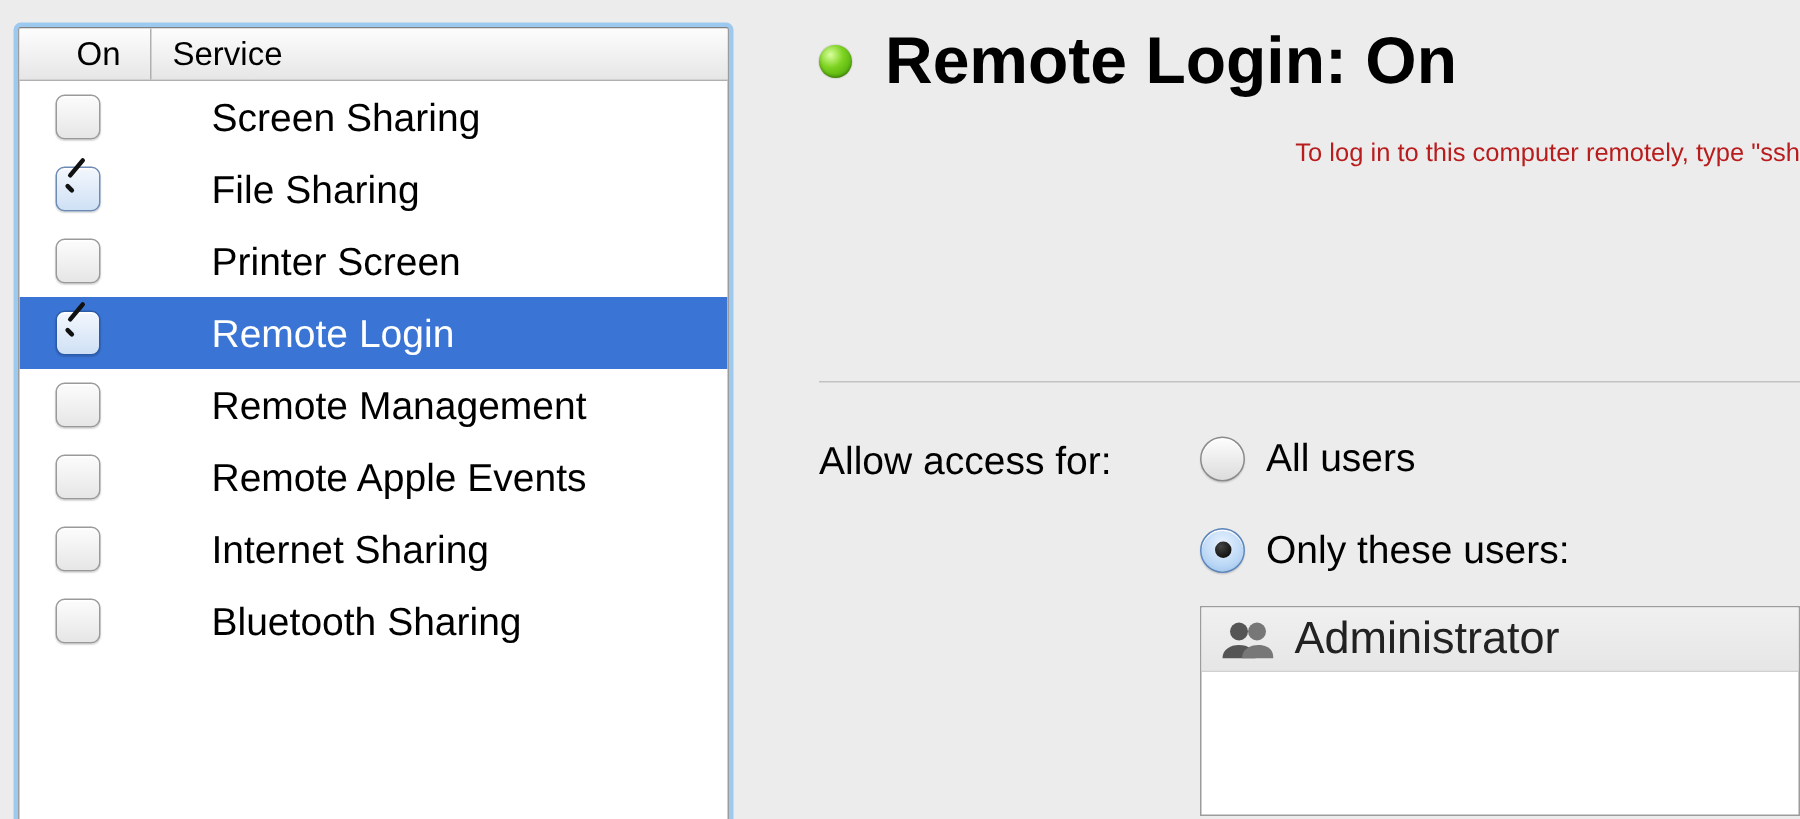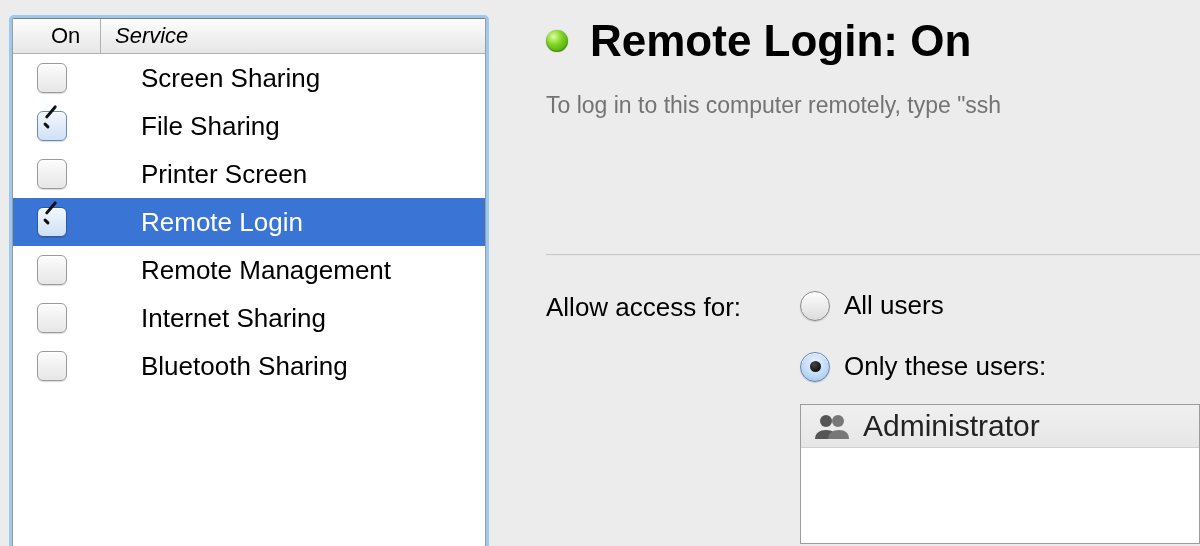--- a/index.html
+++ b/index.html
@@ -48,21 +48,20 @@
     border-right: 1px solid #b0b0b0;
     height: 100%;
     display: flex;
     align-items: center;
   }
   .th-svc {
     padding-left: 14px;
     height: 100%;
     display: flex;
     align-items: center;
-    font-style: italic;
   }
   .tbody {
     flex: 1;
     overflow: hidden;
   }
   .row {
     display: flex;
     align-items: center;
     height: 48px;
     padding-left: 24px;
@@ -135,23 +134,24 @@
     background: radial-gradient(circle at 35% 30%, #d9ff9e 0%, #7ed321 40%, #3c9a00 100%);
     box-shadow: inset 0 -1px 2px rgba(0,0,0,0.3), 0 0 1px rgba(0,0,0,0.4);
     flex-shrink: 0;
   }
   .status-title {
     font-size: 44px;
     font-weight: 700;
   }
   .instruction {
     margin-top: 26px;
-    font-size: 23px;
-    color: #737373;
+    font-size: 17px;
+    color: #b91c1c;
     white-space: nowrap;
+    text-align: right;
   }
   .hr {
     position: absolute;
     left: 60px;
     right: 0;
     top: 254px;
     height: 2px;
     background: linear-gradient(#b8b8b8, #f7f7f7);
   }
   .access-section {
@@ -263,20 +263,24 @@
       <div class="row selected">
         <span class="cb checked"></span>
         <span class="label">Remote Login</span>
       </div>
 
       <div class="row">
         <span class="cb"></span>
         <span class="label">Remote Management</span>
       </div>
 
+      <div class="row">
+        <span class="cb"></span>
+        <span class="label">Remote Apple Events</span>
+      </div>
 
       <div class="row">
         <span class="cb"></span>
         <span class="label">Internet Sharing</span>
       </div>
 
       <div class="row">
         <span class="cb"></span>
         <span class="label">Bluetooth Sharing</span>
       </div>

